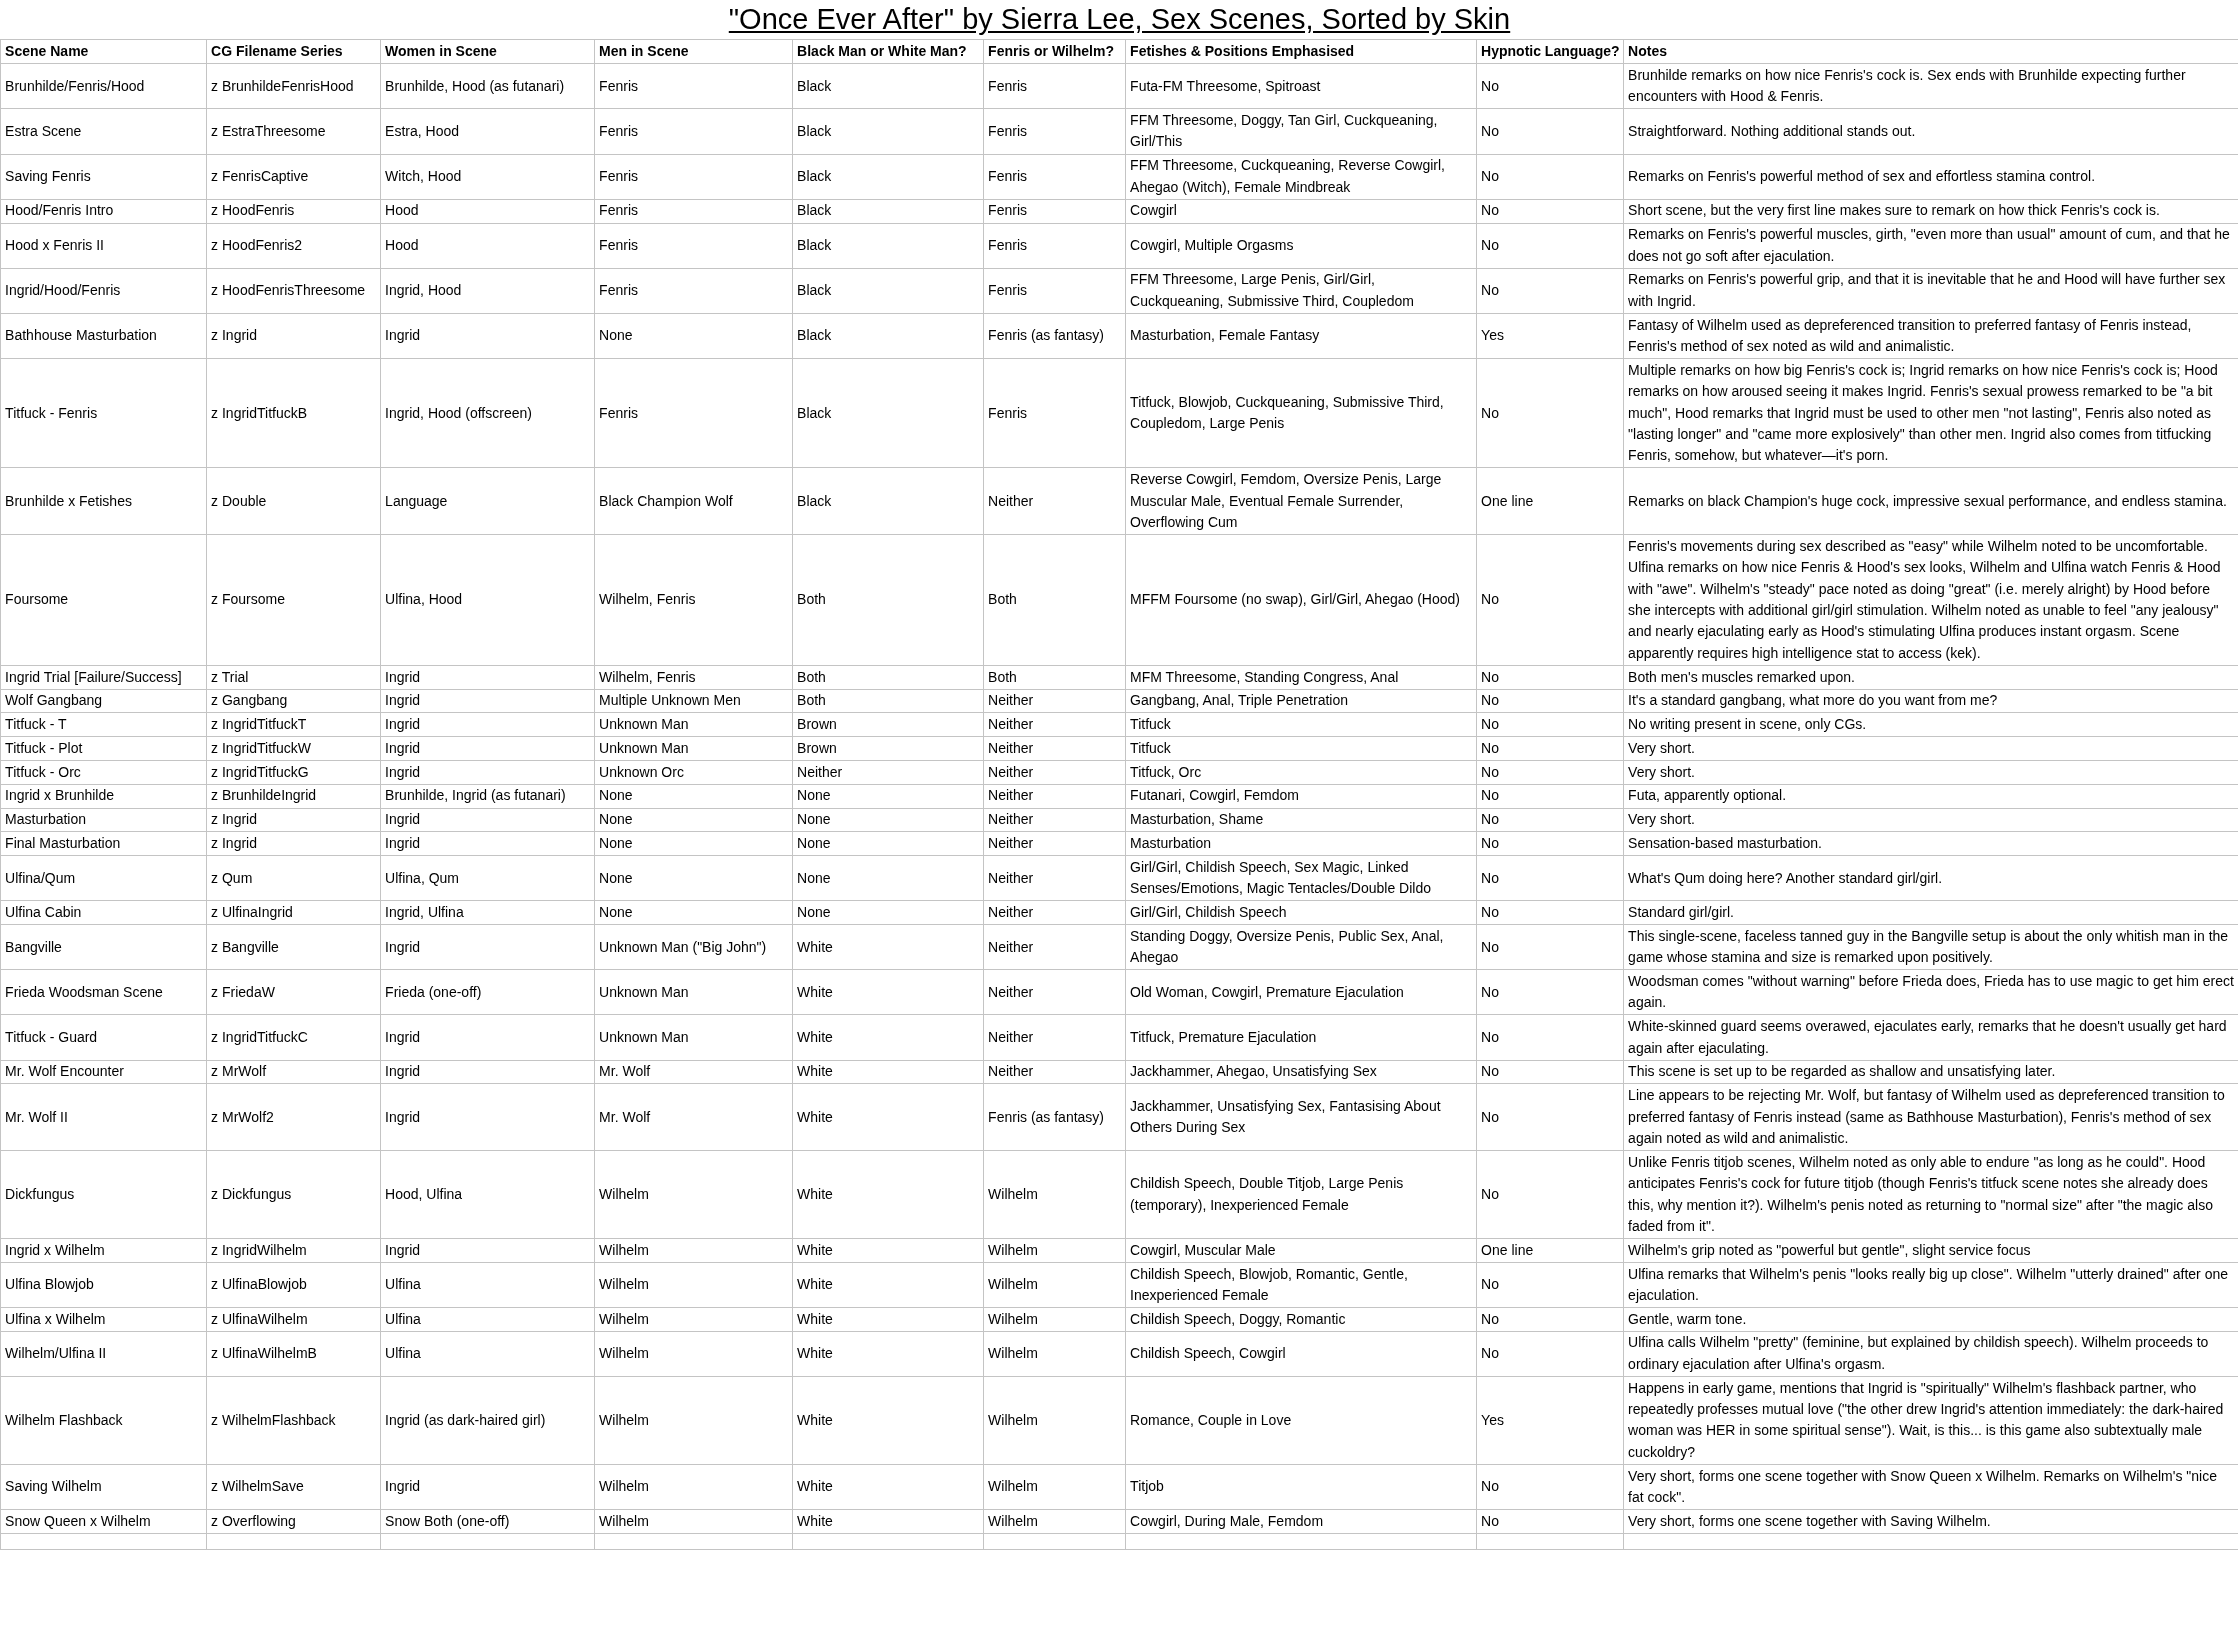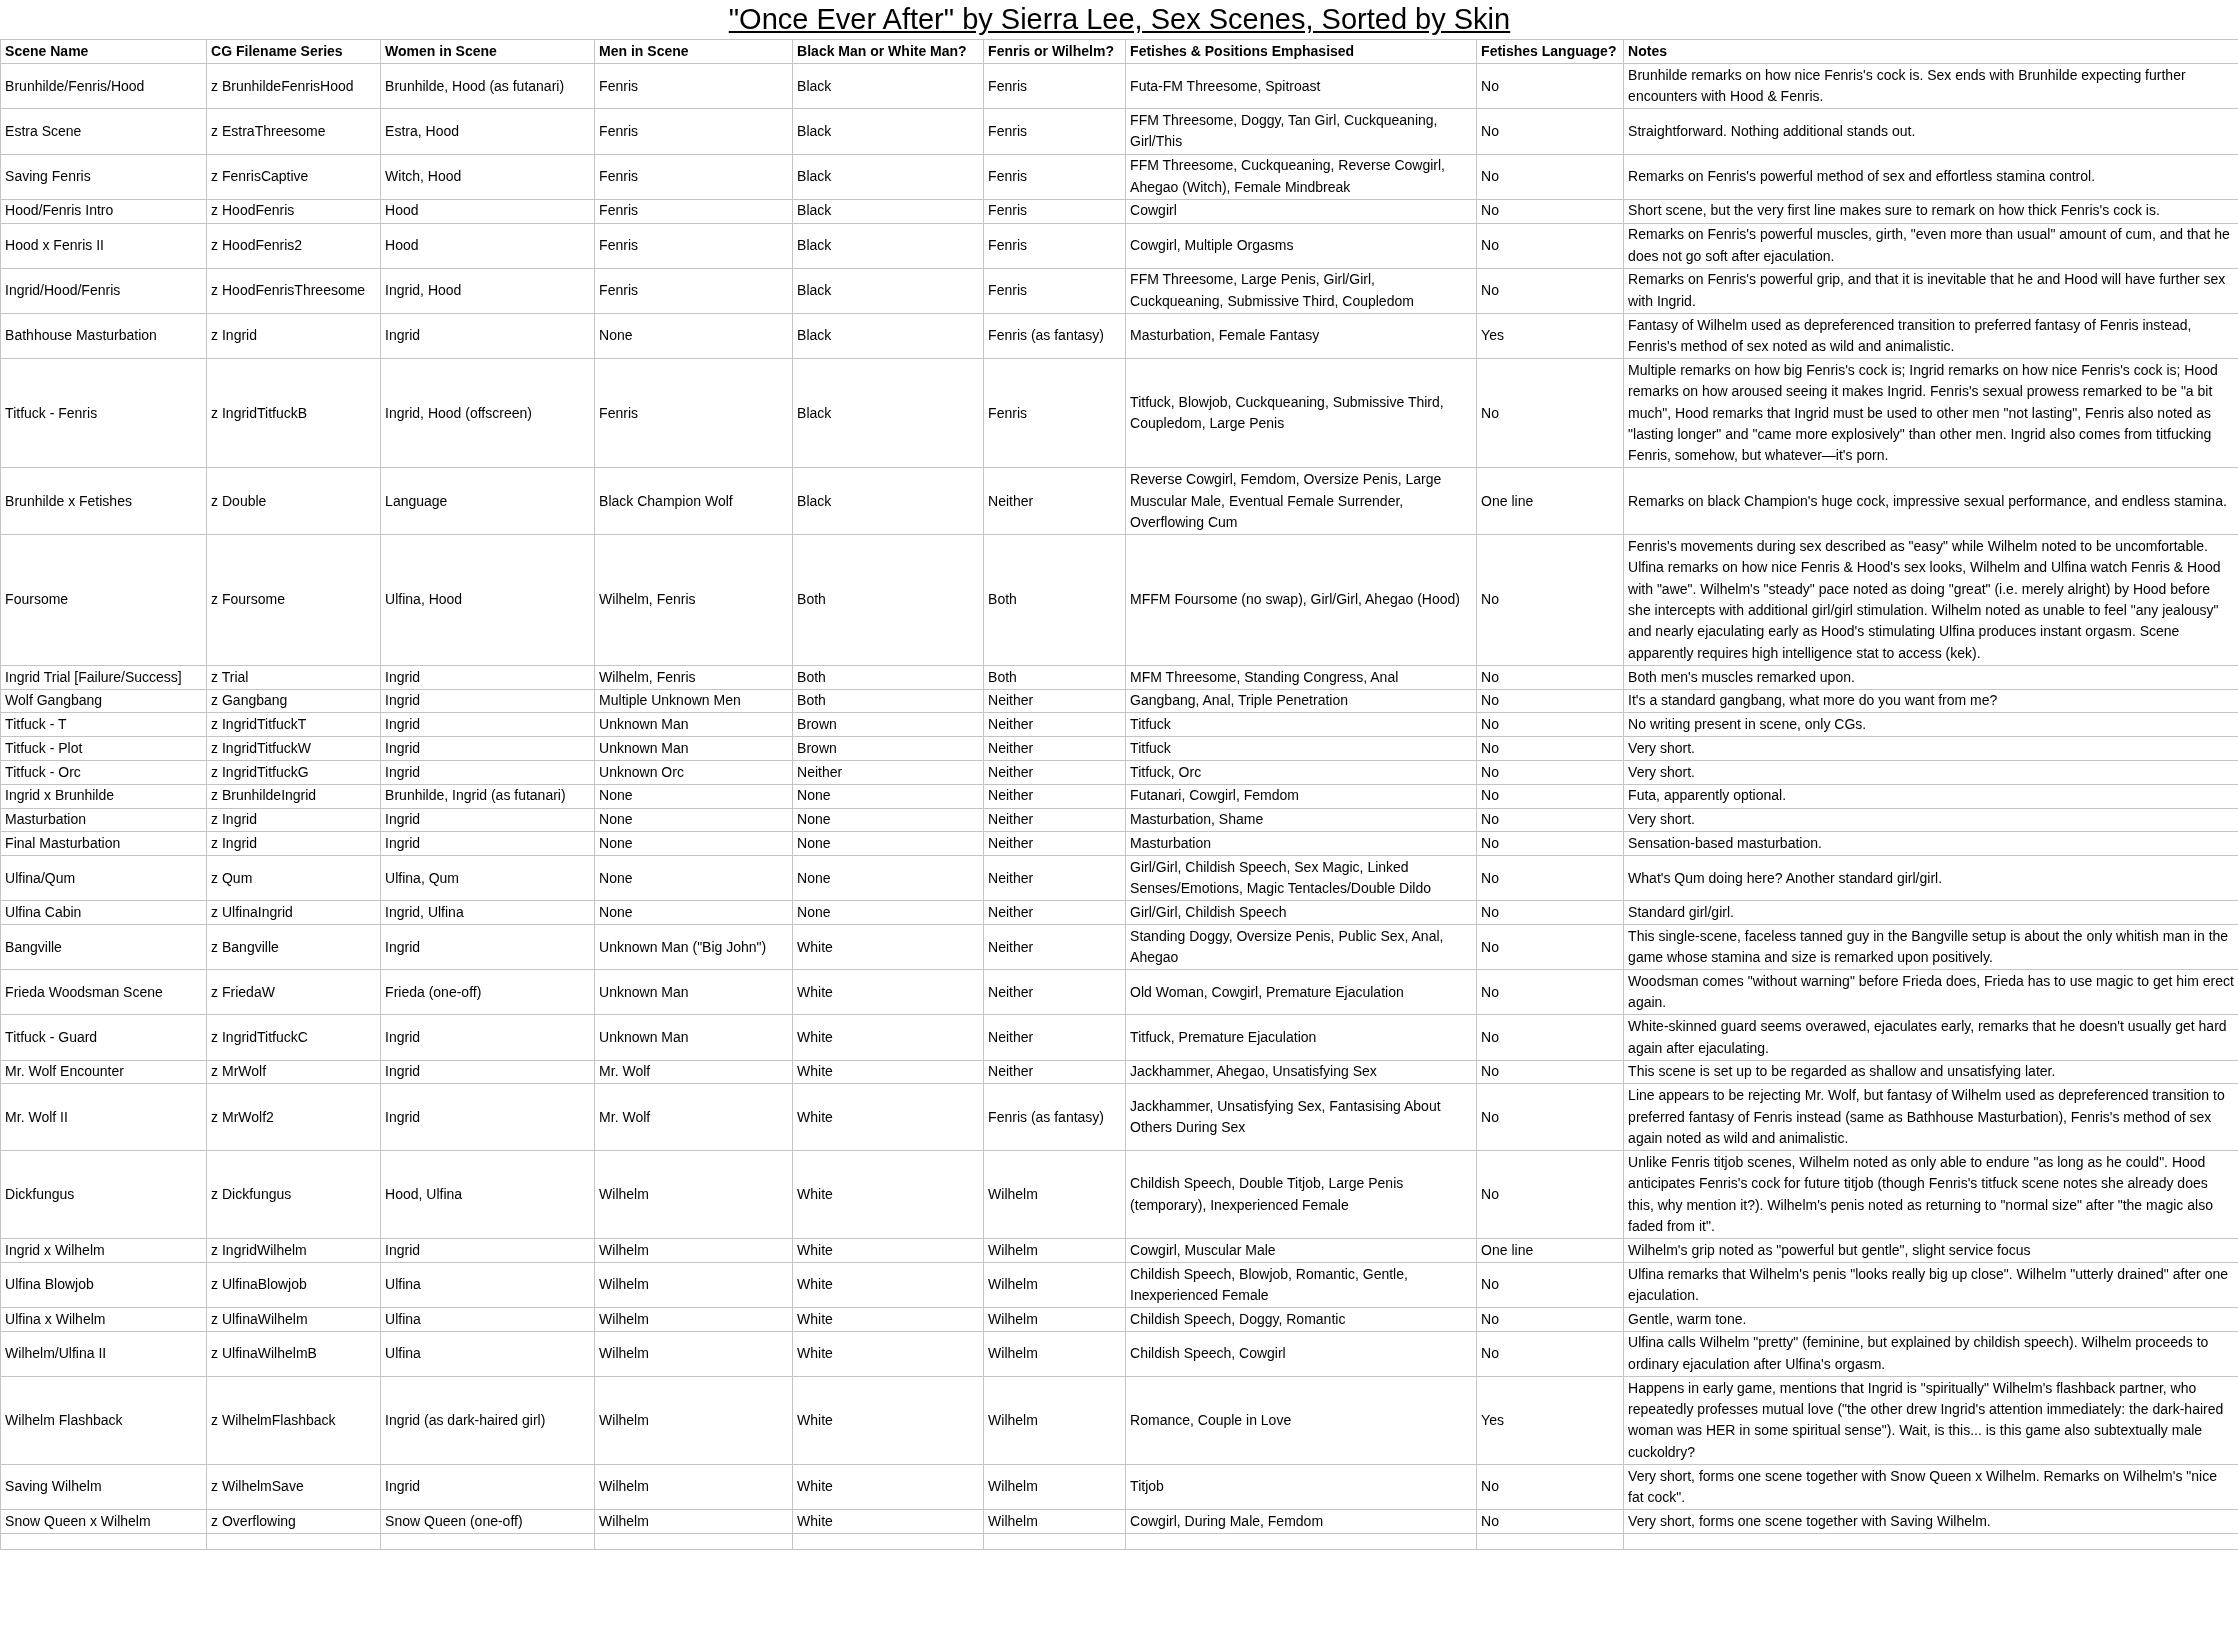--- a/index.html
+++ b/index.html
@@ -73,21 +73,21 @@
     </colgroup>
     <thead>
       <tr>
         <th>Scene Name</th>
         <th>CG Filename Series</th>
         <th>Women in Scene</th>
         <th>Men in Scene</th>
         <th>Black Man or White Man?</th>
         <th>Fenris or Wilhelm?</th>
         <th>Fetishes &amp; Positions Emphasised</th>
-        <th>Fetishes Language?</th>
+        <th>Hypnotic Language?</th>
         <th>Notes</th>
       </tr>
     </thead>
     <tbody id="rows-body">
         <tr>
     <td class="nw">Brunhilde/Fenris/Hood</td>
     <td class="nw">z BrunhildeFenrisHood</td>
     <td class="nw">Brunhilde, Hood (as futanari)</td>
     <td class="nw">Fenris</td>
     <td class="nw">Black</td>
@@ -433,21 +433,21 @@
     <td class="nw">Wilhelm</td>
     <td class="nw">White</td>
     <td class="nw">Wilhelm</td>
     <td class="wrap">Titjob</td>
     <td class="nw">No</td>
     <td class="wrap">Very short, forms one scene together with Snow Queen x Wilhelm. Remarks on Wilhelm's "nice fat cock".</td>
   </tr>
         <tr>
     <td class="nw">Snow Queen x Wilhelm</td>
     <td class="nw">z Overflowing</td>
-    <td class="nw">Snow Queen (one-off)</td>
+    <td class="nw">Snow Both (one-off)</td>
     <td class="nw">Wilhelm</td>
     <td class="nw">White</td>
     <td class="nw">Wilhelm</td>
     <td class="wrap">Cowgirl, During Male, Femdom</td>
     <td class="nw">No</td>
     <td class="wrap">Very short, forms one scene together with Saving Wilhelm.</td>
   </tr>
       </tbody>
     <tbody>
       <tr class="empty-row">

